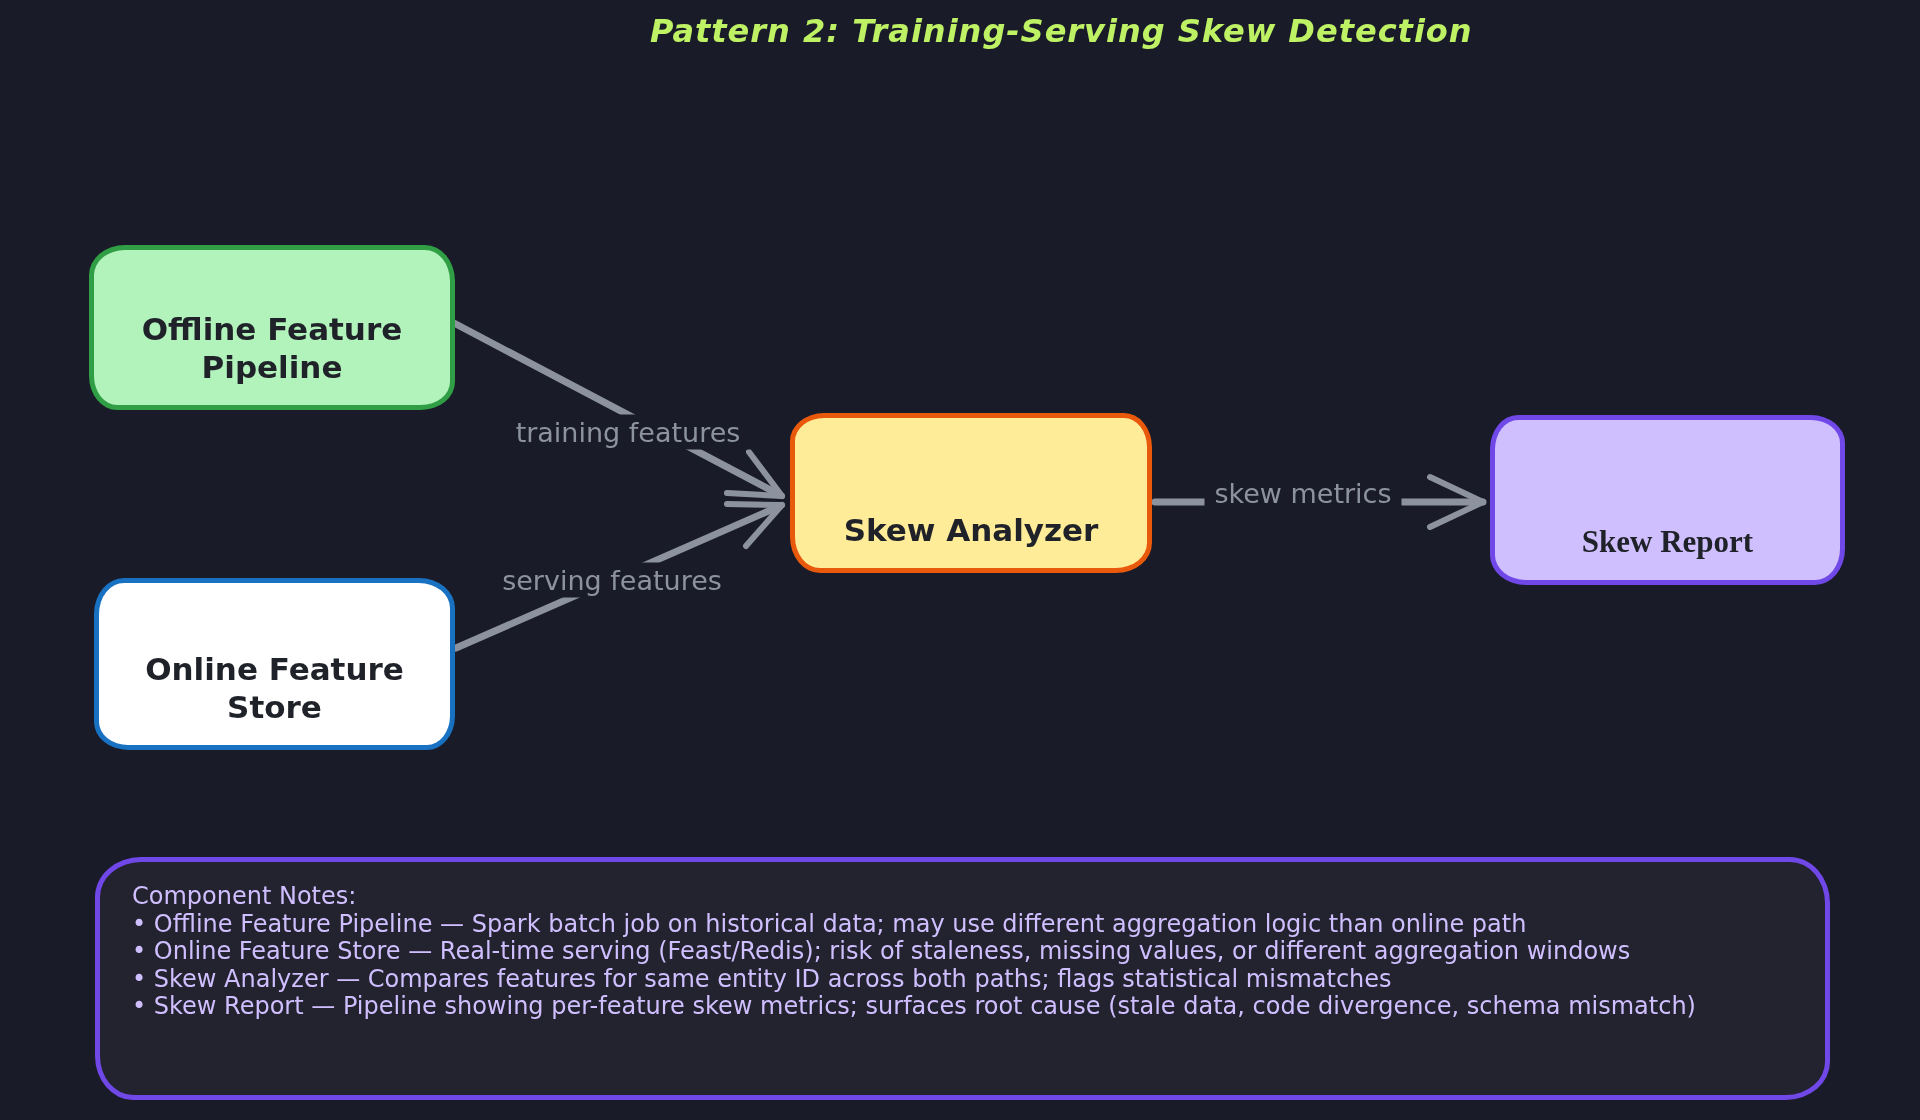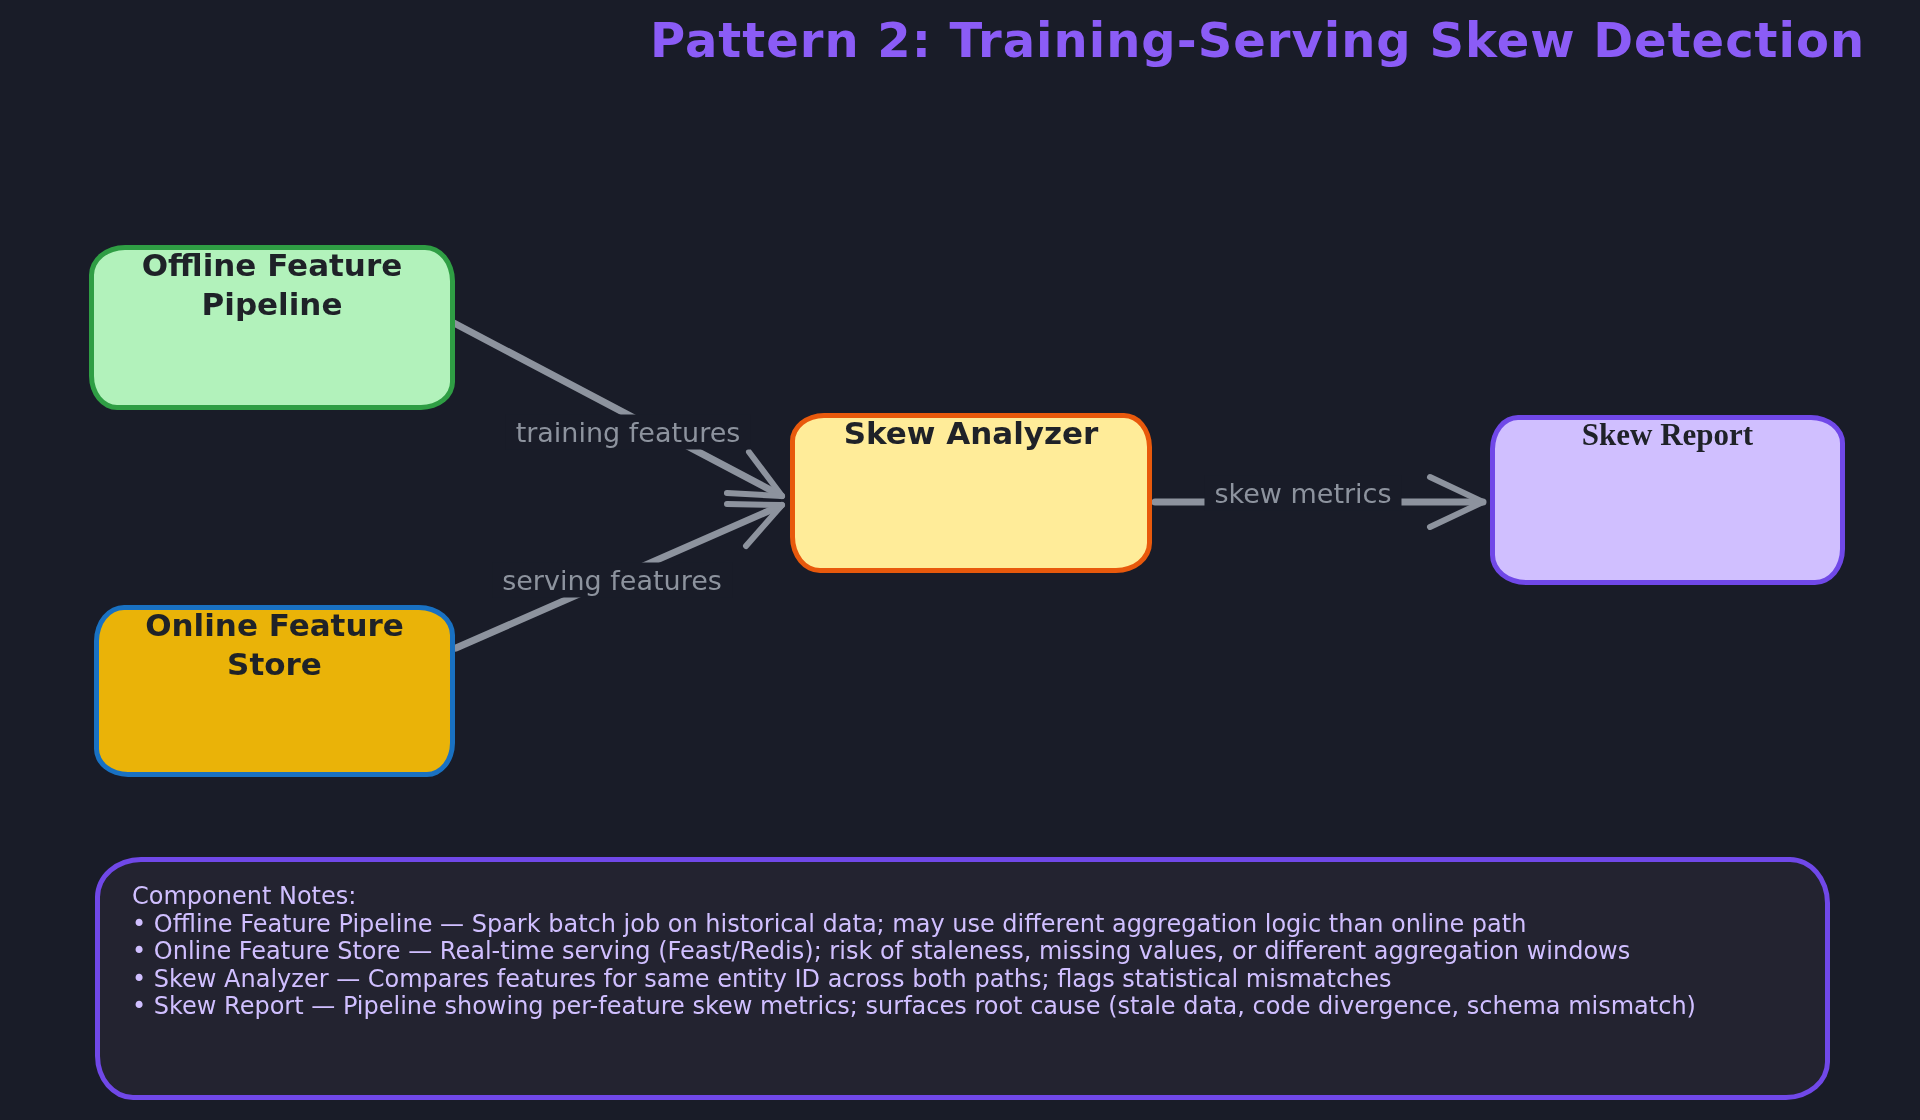--- a/index.html
+++ b/index.html
@@ -6,37 +6,38 @@
   .canvas{
     position:relative;
     width:1920px;height:1120px;
     background:#191c28;
     overflow:hidden;
     font-family:"DejaVu Sans", sans-serif;
   }
   .title{
     position:absolute;
     left:650px;top:12px;
-    font-size:48px;
+    font-size:32px;
     font-weight:bold;
     letter-spacing:1px;
-    color:#8b5cf6;
+    color:#bef264;
     white-space:nowrap;
+    font-style:italic;
   }
   .node{
     position:absolute;
-    display:flex;align-items:flex-start;justify-content:center;
+    display:flex;align-items:flex-end;justify-content:center;
     text-align:center;
     font-size:31px;
     font-weight:bold;
     color:#1f2228;
     border-style:solid;
     border-width:5px;
     box-sizing:border-box;
-    padding:10px 14px;
+    padding:4px 14px;
   }
   .node .lbl{ transform:translateY(-14px); line-height:1.25; }
   .node-offline{ left:89px;  top:245px; width:366px; height:165px;
     border-radius:36px 30px 34px 28px / 30px 36px 28px 34px; }
   .node-online{  left:94px;  top:578px; width:361px; height:172px;
     border-radius:30px 36px 28px 34px / 36px 30px 34px 28px; }
   .node-analyzer{ left:790px; top:413px; width:362px; height:160px;
     border-radius:34px 28px 36px 30px / 28px 34px 30px 36px; }
   .node-report{  left:1490px; top:415px; width:355px; height:170px;
     border-radius:28px 34px 30px 36px / 34px 28px 36px 30px; }
@@ -94,21 +95,21 @@
       <line x1="1155" y1="502" x2="1483" y2="502" stroke-width="7"></line>
       <line x1="1483" y1="502" x2="1430" y2="477" stroke-width="6"></line>
       <line x1="1483" y1="502" x2="1430" y2="527" stroke-width="6"></line>
     </g>
   </svg>
 
   <div class="node node-offline" style="background: rgb(178, 242, 187); border-color: rgb(47, 158, 68);">
     <span class="lbl">Offline Feature Pipeline</span>
   </div>
 
-  <div class="node node-online" style="background: #eab308; border-color: rgb(25, 113, 194); margin-top: 27px;">
+  <div class="node node-online" style="background: #ffffff; border-color: rgb(25, 113, 194);">
     <span class="lbl">Online Feature Store</span>
   </div>
 
   <div class="node node-analyzer" style="background: rgb(255, 236, 153); border-color: rgb(232, 89, 12);">
     <span class="lbl">Skew Analyzer</span>
   </div>
 
   <div class="node node-report" style="background: rgb(208, 191, 255); border-color: rgb(112, 72, 232); font-family: Liberation Serif, serif;">
     <span class="lbl">Skew Report</span>
   </div>

